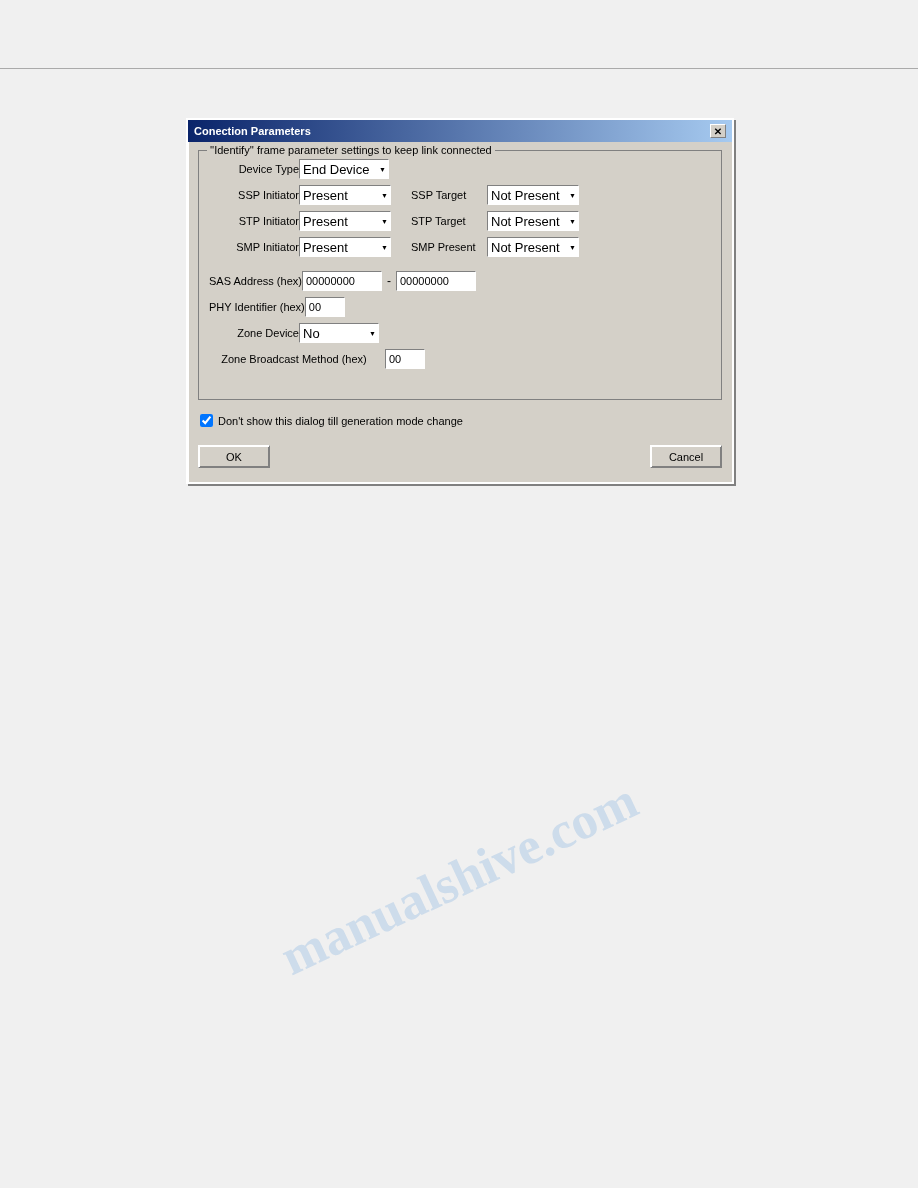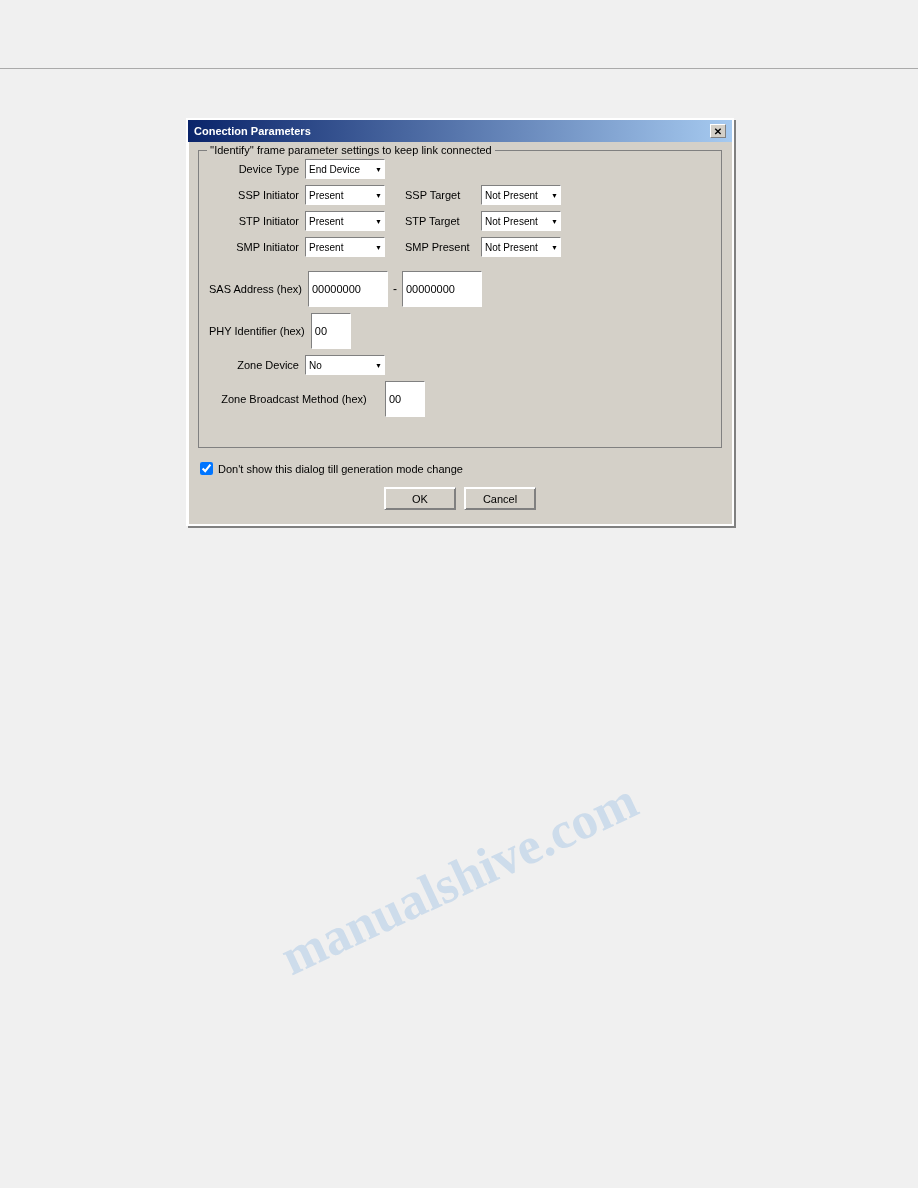--- a/index.html
+++ b/index.html
@@ -101,21 +101,20 @@
       display: flex;
       align-items: center;
       margin-bottom: 6px;
     }
 
     .form-label {
       font-size: 11px;
       color: #000000;
       min-width: 90px;
       text-align: right;
-      margin-right: 6px;
     }
 
     .form-label-left {
       font-size: 11px;
       color: #000000;
       min-width: 90px;
       text-align: left;
       margin-right: 6px;
     }
 
@@ -135,35 +134,35 @@
       color: #000000;
     }
 
     .select-wrapper select {
       appearance: none;
       -webkit-appearance: none;
       background: #ffffff;
       border: 1px solid;
       border-color: #808080 #ffffff #ffffff #808080;
       padding: 1px 18px 1px 3px;
-      font-size: 10px;
+      font-size: 13px;
       font-family: "Tahoma", "Arial", sans-serif;
       height: 20px;
       min-width: 80px;
       cursor: pointer;
     }
 
     .win-input {
       background: #ffffff;
       border: 1px solid;
       border-color: #808080 #ffffff #ffffff #808080;
       padding: 1px 3px;
       font-size: 11px;
       font-family: "Tahoma", "Arial", sans-serif;
-      height: 36px;
+      height: 20px;
     }
 
     .right-section {
       display: flex;
       align-items: center;
       margin-left: 20px;
     }
 
     .right-label {
       font-size: 11px;
@@ -190,23 +189,23 @@
       cursor: pointer;
     }
 
     .checkbox-label {
       font-size: 11px;
       color: #000000;
     }
 
     .button-row {
       display: flex;
-      justify-content: center;
+      justify-content: space-between;
       gap: 8px;
-      margin-top: 6px;
+      margin-top: 12px;
       padding-bottom: 4px;
     }
 
     .win-button {
       min-width: 72px;
       height: 23px;
       background: #d4d0c8;
       border: 1px solid;
       border-color: #ffffff #808080 #808080 #ffffff;
       box-shadow: inset 1px 1px 0 #ffffff, inset -1px -1px 0 #808080;

